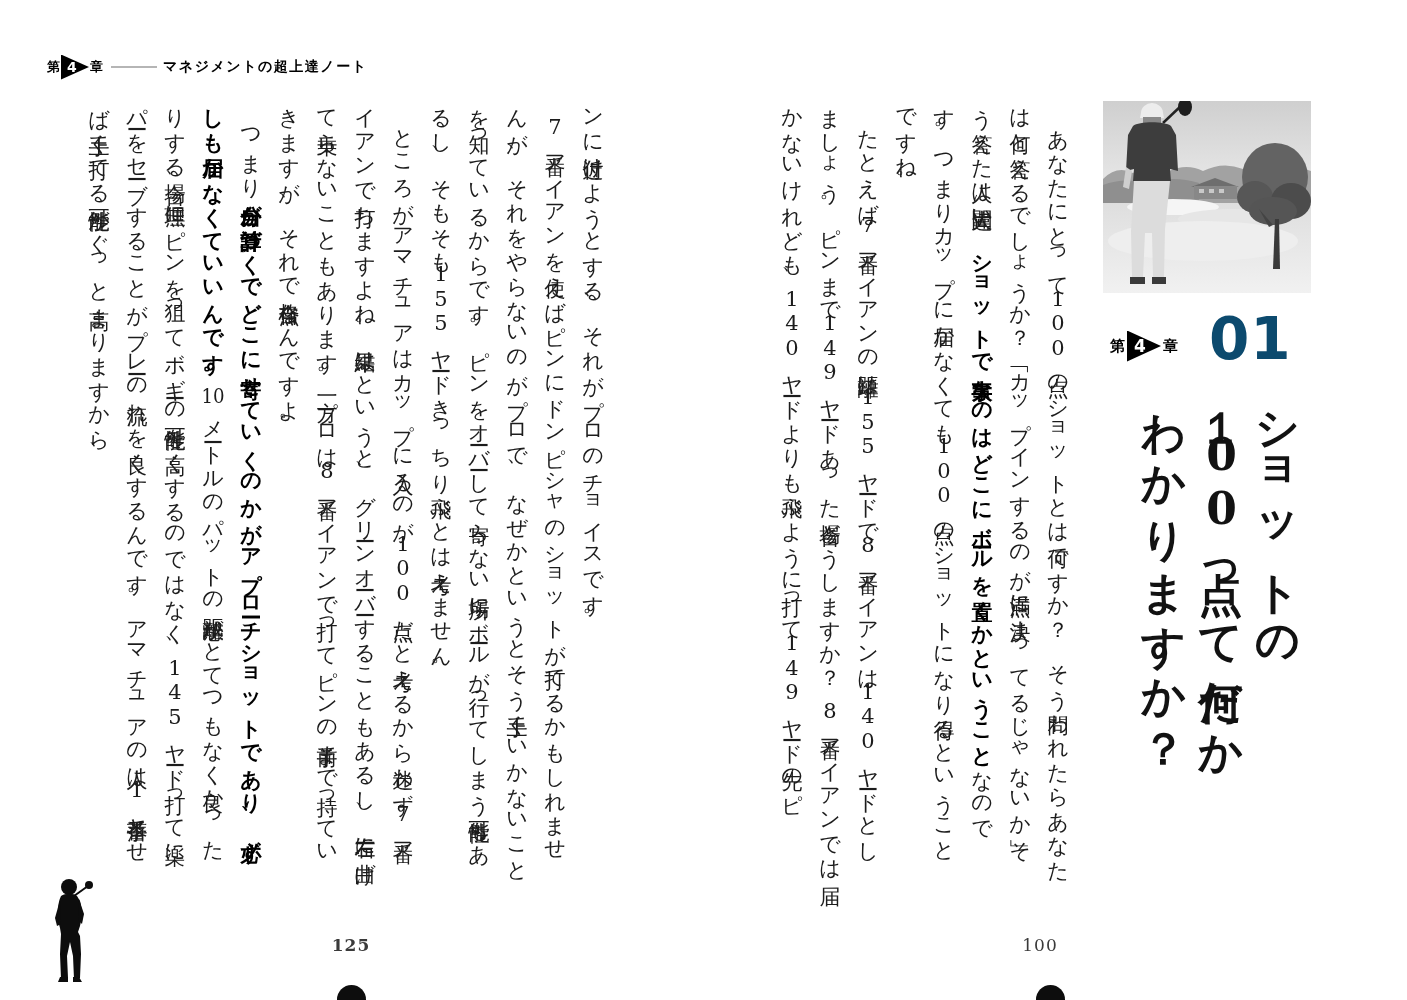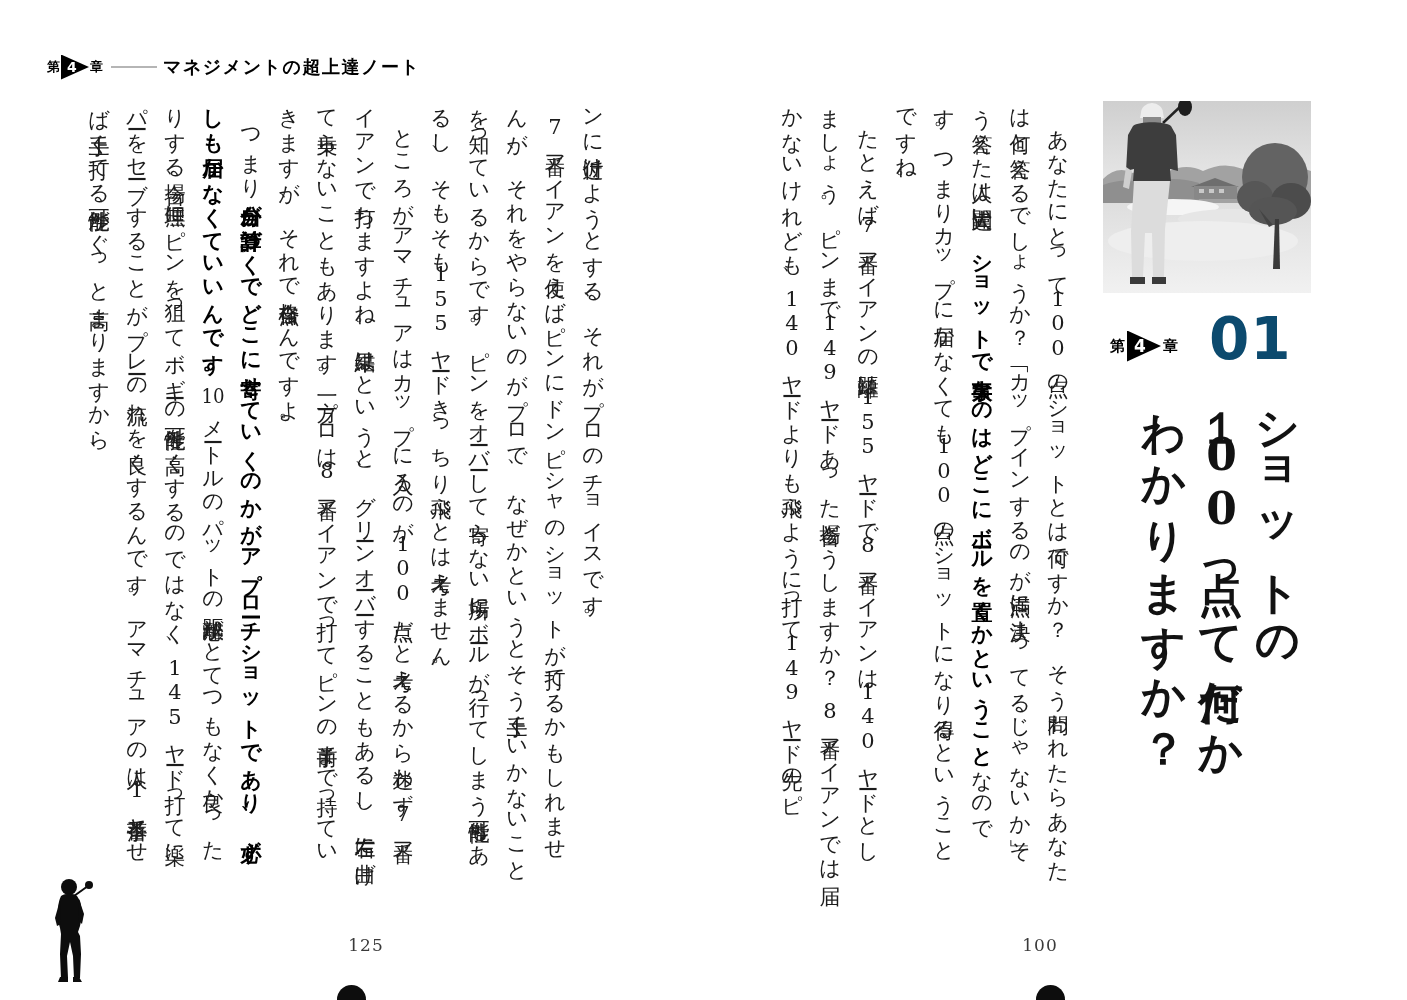--- a/index.html
+++ b/index.html
@@ -20,21 +20,21 @@
   .tri {
     position:relative; display:inline-block; background:#000;
     clip-path:polygon(0 0, 100% 50%, 0 100%);
   }
   .tri-sm { width:28px; height:25px; margin:0 1px; }
   .tri-num {
     position:absolute; left:6px; top:50%; transform:translateY(-50%);
     font-style:normal; color:#fff; font-weight:700; font-size:14px;
   }
   .hdr-line { width:46px; border-top:2px solid #b5b5b5; margin:0 6px 0 8px; }
-  .hdr-title { font-size:18px; letter-spacing:1.5px; }
+  .hdr-title { font-size:14px; letter-spacing:1.5px; }
   
   .photo {
     position:absolute; left:1103px; top:101px; width:208px; height:192px;
     overflow:hidden;
   }
   .chapter-marker {
     position:absolute; left:1110px; top:327px; height:38px;
     display:flex; align-items:center;
     font-family:"DejaVu Sans", sans-serif; font-weight:700; color:#000;
   }
@@ -61,21 +61,21 @@
   #body-left  { right:795px; width:538px; }
   .para { text-indent:1em; }
   .para.cont { text-indent:0; }
   .emph { font-family:"DejaVu Sans", sans-serif; font-weight:700; color:#000; }
   .tcy { text-combine-upright:all; }
   
   .page-number {
     position:absolute; top:935px; width:40px; text-align:center;
     font-size:17px; color:#3a3a3a; letter-spacing:1px;
   }
-  #pn-left { left:346px; }
+  #pn-left { left:331px;font-weight:bold; }
   #pn-right { left:1020px; }
   .dot {
     position:absolute; top:985px; width:29px; height:29px;
     border-radius:50%; background:#0d0d0d;
   }
   #dot-left { left:337px; }
   #dot-right { left:1036px; }
   .silhouette { position:absolute; left:46px; top:874px; width:50px; height:114px; }
 </style>
 </head>

